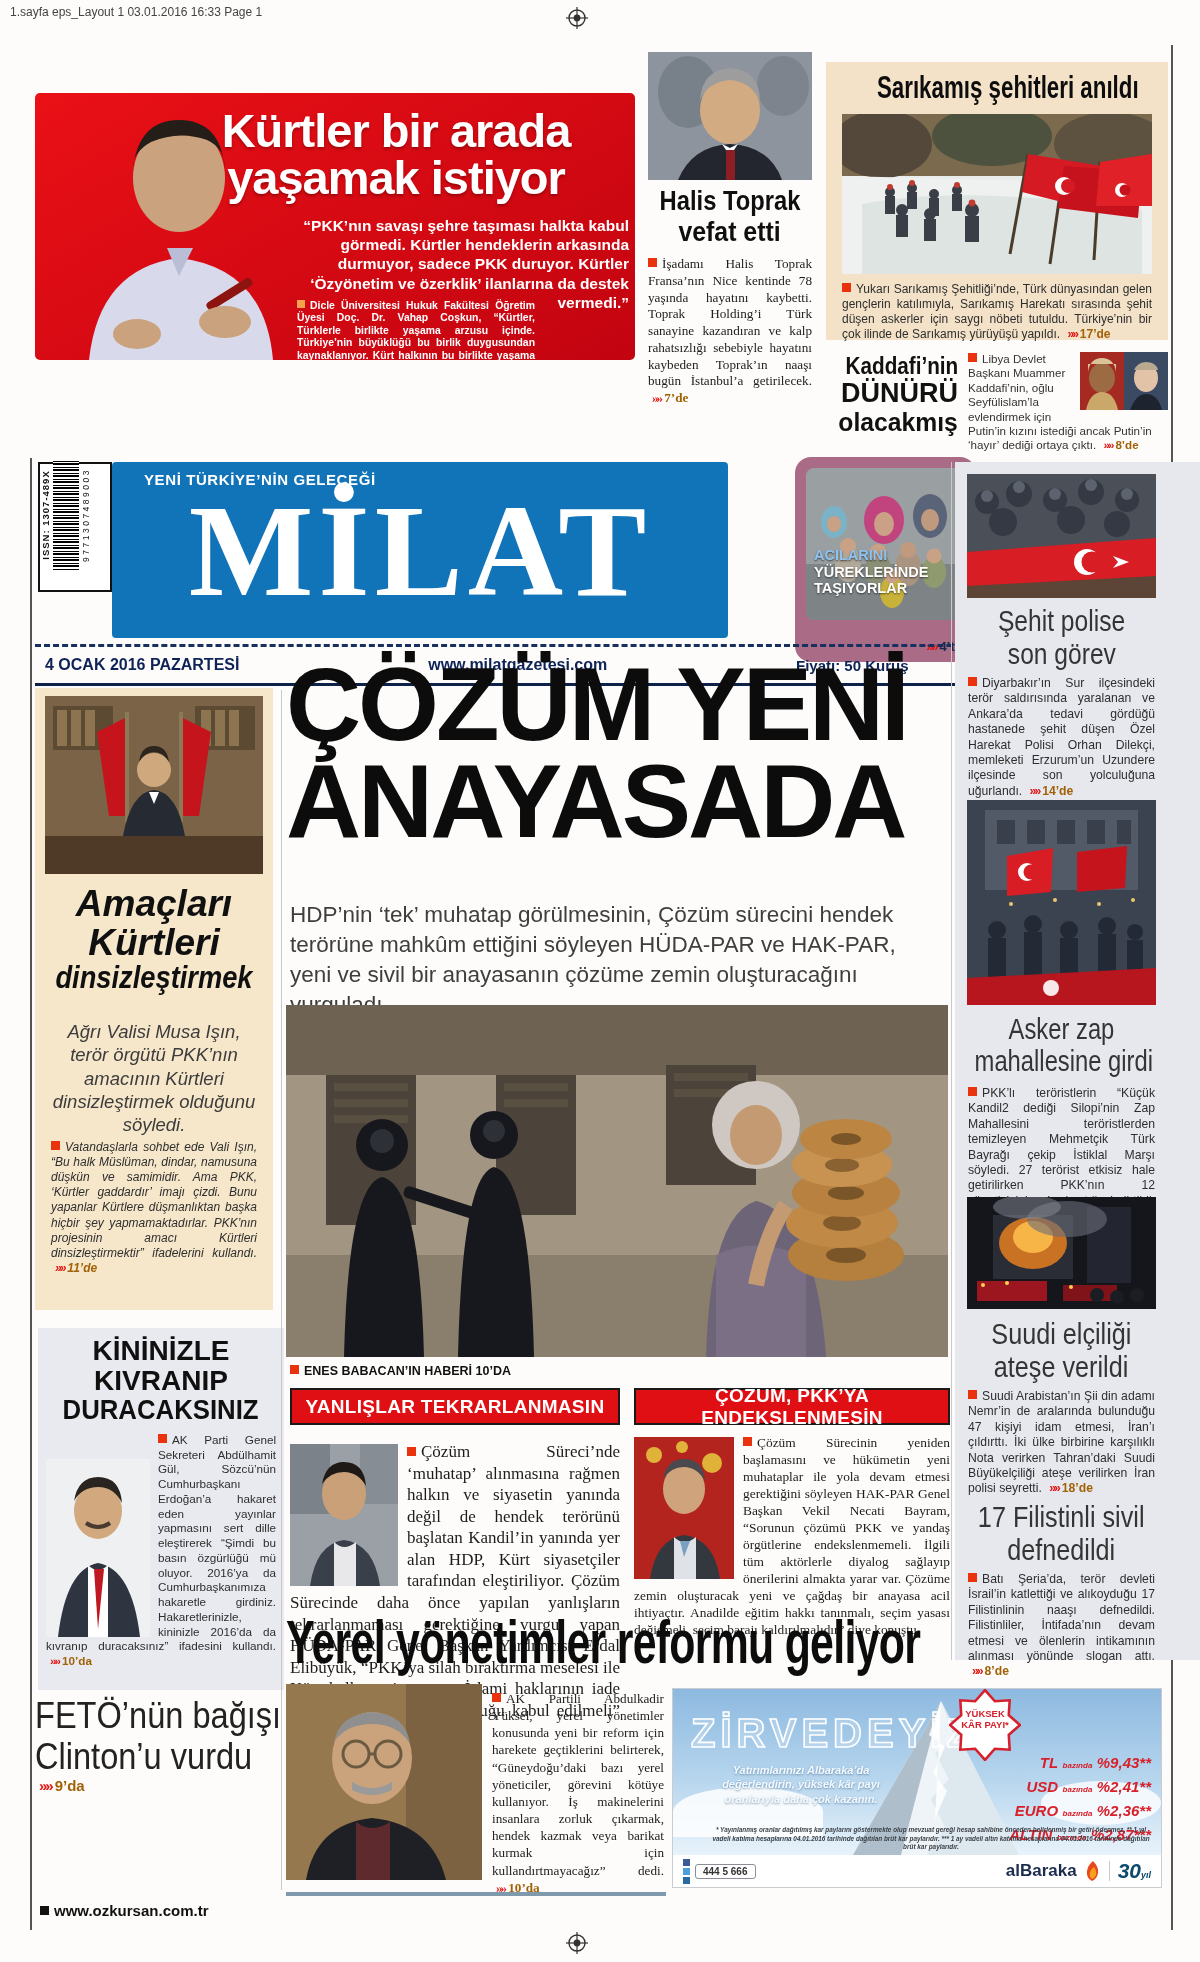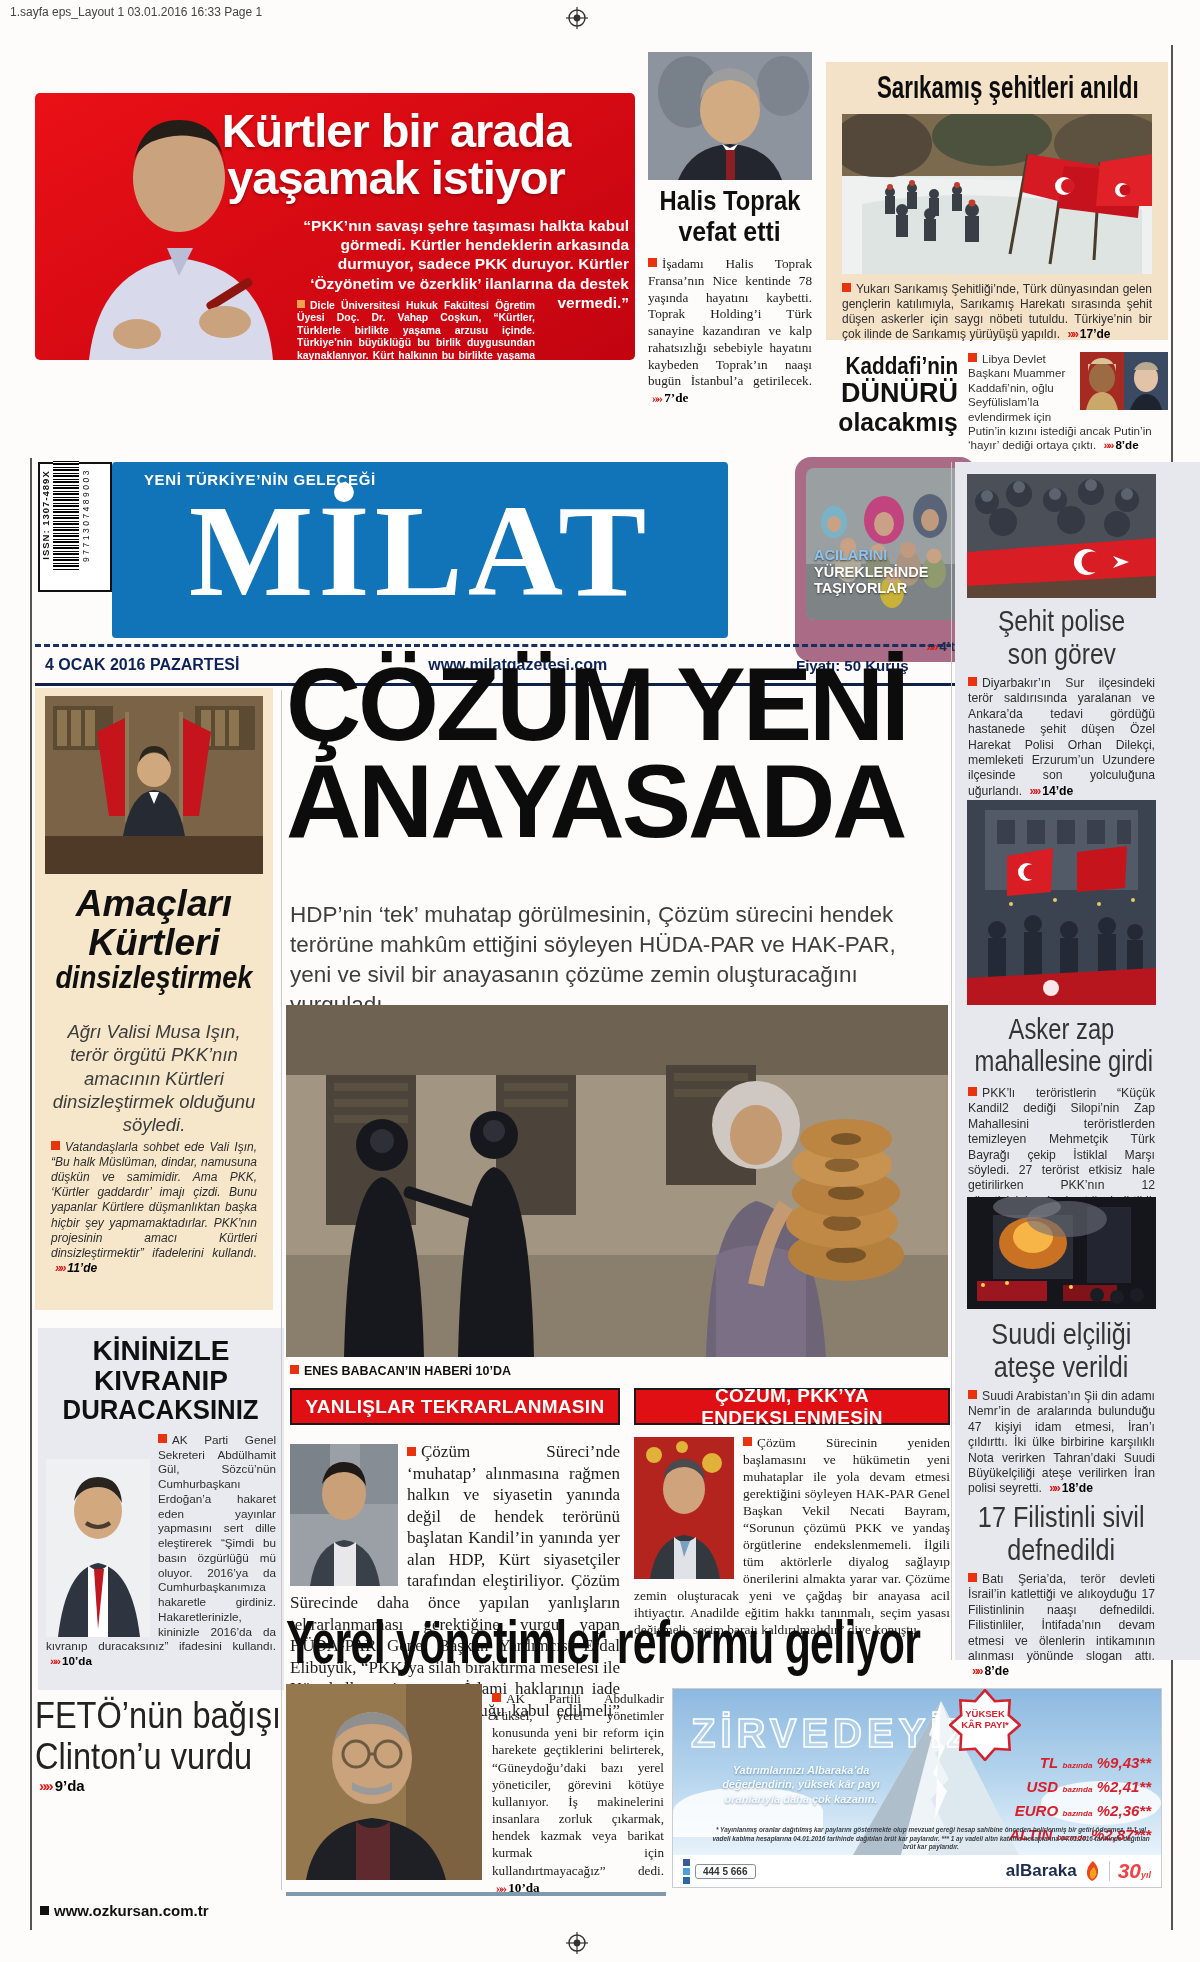--- a/index.html
+++ b/index.html
@@ -6,21 +6,21 @@
   #page{position:relative;width:1200px;height:1962px;background:#fdfcfa;margin:0 auto;
         font-family:"Liberation Sans",sans-serif;color:#111;overflow:hidden;}
   .abs{position:absolute;}
   .cond{display:inline-block;white-space:nowrap;}
   b,strong{font-weight:bold;}
   
   .sq{display:inline-block;width:9px;height:9px;background:#e8330e;margin-right:5px;vertical-align:1px;}
   .sq.or{background:#f2a24e;width:8px;height:8px;}
   .sq.bk{background:#111;}
   .chev::before{content:"»»";color:#e11513;font-weight:bold;letter-spacing:-2px;margin:0 3px 0 4px;}
-  .jref b{color:#000000;}
+  .jref b{color:#a16207;}
   
   .printer{font-size:12px;color:#444;}
   
   .redbox{background:linear-gradient(150deg,#ea1016,#c20410);border-radius:5px;overflow:hidden;}
   .redbox .hl{color:#fff;font-weight:bold;text-align:center;line-height:1.0;font-size:47px;
               text-shadow:0 2px 3px rgba(80,0,0,.45);letter-spacing:-1px;}
   .redbox .quote{color:#fff;font-weight:bold;font-size:15.5px;line-height:1.24;text-align:right;}
   .redbox .small{color:#fff;font-weight:bold;font-size:10.4px;line-height:1.2;text-align:justify;}
   
   .serifbody{font-family:"Liberation Serif",serif;font-size:13.2px;line-height:1.27;text-align:justify;color:#1c1c1c;}
@@ -67,21 +67,21 @@
   .alsub{font-weight:bold;font-style:italic;font-size:11px;color:#f4faff;text-align:center;line-height:1.3;
          text-shadow:0 1px 2px rgba(40,80,120,.5);}
   .rate{color:#d8202b;font-style:italic;text-align:right;line-height:1.5;}
   .rate .lb{font-weight:bold;font-size:15px;}
   .rate .sx{font-size:8px;font-weight:bold;}
   .rate .vl{font-weight:bold;font-size:15px;}
   .fine{font-size:6.4px;font-style:italic;font-weight:bold;color:#3a3f45;text-align:center;line-height:1.35;}
   .alfoot{display:flex;justify-content:space-between;align-items:center;padding:0 10px;}
   .phonebox{border:1.5px solid #8a8f96;border-radius:3px;font-size:10px;font-weight:bold;color:#333;padding:1px 7px;}
   .albrand{font-weight:bold;font-size:17px;color:#1b2c4e;}
-  .al30{color:#ef4444;font-style:italic;font-weight:bold;font-size:21px;}
+  .al30{color:#0c4a6e;font-style:italic;font-weight:bold;font-size:21px;}
   .al30 small{font-size:9px;}
   .vline{background:#c9c9c9;width:1px;}
   .hsteel{background:#7e9aac;}
 </style>
 </head>
 <body>
 
 <div id="page">
 
   <div class="abs printer" style="left:10px;top:5px;">1.sayfa eps_Layout 1  03.01.2016  16:33  Page 1</div>

